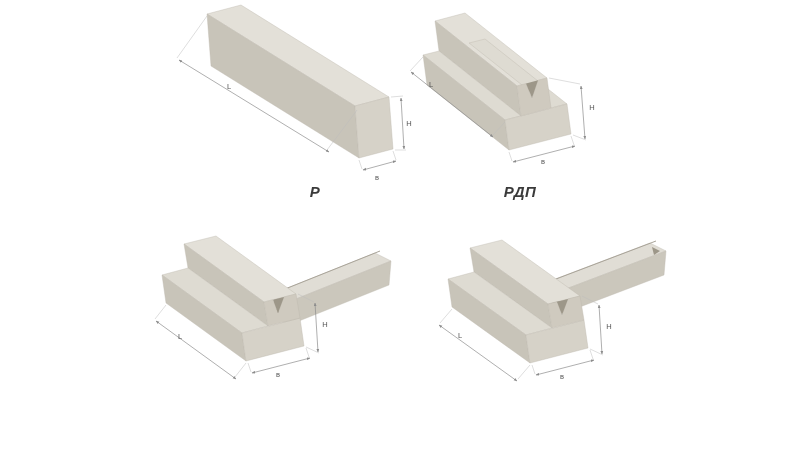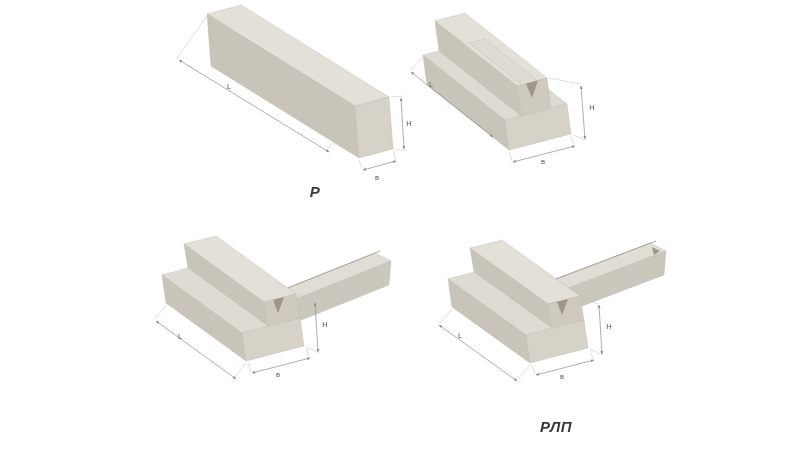--- a/index.html
+++ b/index.html
@@ -74,20 +74,21 @@
         <line class="ext-line" x1="154" y1="78" x2="185" y2="84"></line>
         <line class="ext-line" x1="178" y1="135" x2="191" y2="140"></line>
         <line class="dim-line" x1="186" y1="86" x2="190" y2="139" marker-start="url(#m2)" marker-end="url(#m2)"></line>
         <text class="dim-text" x="197" y="110" text-anchor="middle">H</text>
         <line class="ext-line" x1="114" y1="152" x2="117" y2="161"></line>
         <line class="ext-line" x1="176" y1="136" x2="179" y2="145"></line>
         <line class="dim-line" x1="118" y1="162" x2="180" y2="146" marker-start="url(#m2)" marker-end="url(#m2)"></line>
         <text class="dim-text" x="148" y="164" text-anchor="middle">в</text>
       </g>
     </svg>
+    <div class="caption" style="left:45px;width:160px">РДП</div>
   </figure>
 
   <figure class="fig" style="left:130px;top:235px;width:280px;height:215px">
     <svg viewBox="0 0 280 215" width="280" height="215">
       <defs>
         <marker id="m3" viewBox="0 0 10 10" refX="9" refY="5" markerWidth="5" markerHeight="5" orient="auto-start-reverse">
             <path d="M0,1 L10,5 L0,9 Z" fill="#8c8c8c"></path>
           </marker>
       </defs>
       <g>
@@ -155,16 +156,15 @@
         <line class="ext-line" x1="162" y1="61" x2="178" y2="69"></line>
         <line class="ext-line" x1="170" y1="114" x2="183" y2="120"></line>
         <line class="dim-line" x1="179" y1="70" x2="182" y2="119" marker-start="url(#m4)" marker-end="url(#m4)"></line>
         <text class="dim-text" x="189" y="94" text-anchor="middle">H</text>
         <line class="ext-line" x1="112" y1="130" x2="115" y2="139"></line>
         <line class="ext-line" x1="170" y1="115" x2="173" y2="124"></line>
         <line class="dim-line" x1="116" y1="140" x2="174" y2="125" marker-start="url(#m4)" marker-end="url(#m4)"></line>
         <text class="dim-text" x="142" y="144" text-anchor="middle">в</text>
       </g>
     </svg>
-    <div class="caption" style="left:56px;width:160px">РЛП</div>
   </figure>
 
 </div>
 
 </body></html>

